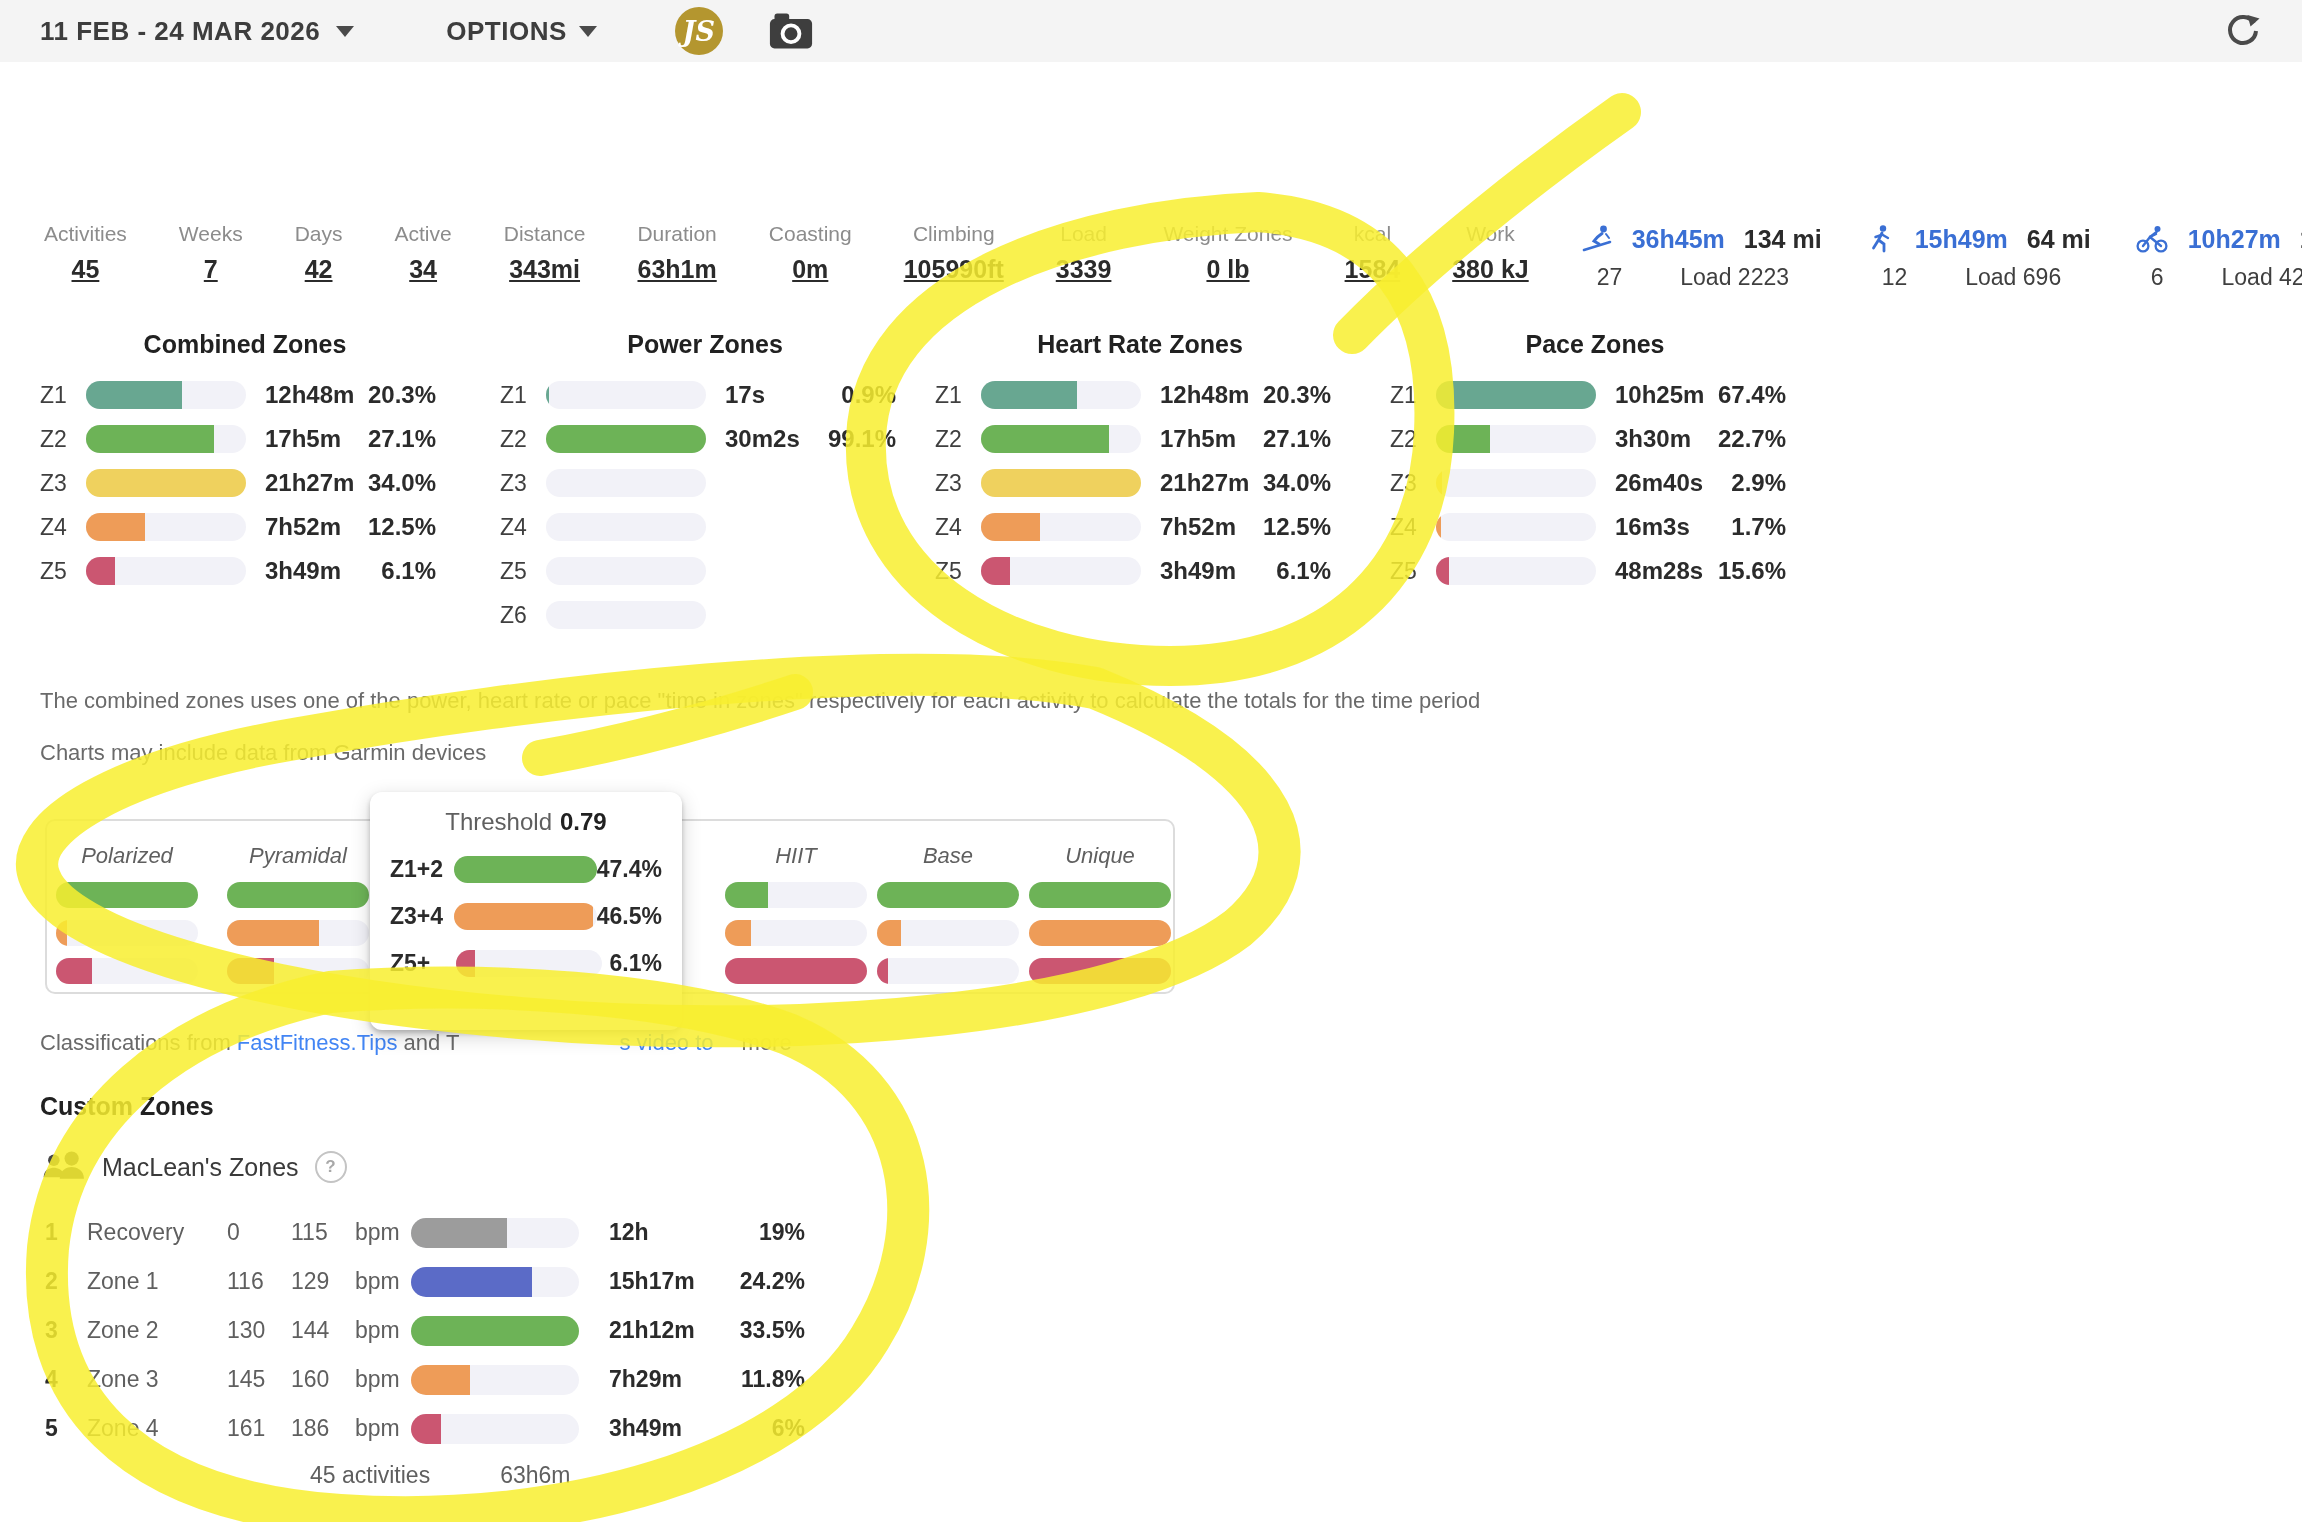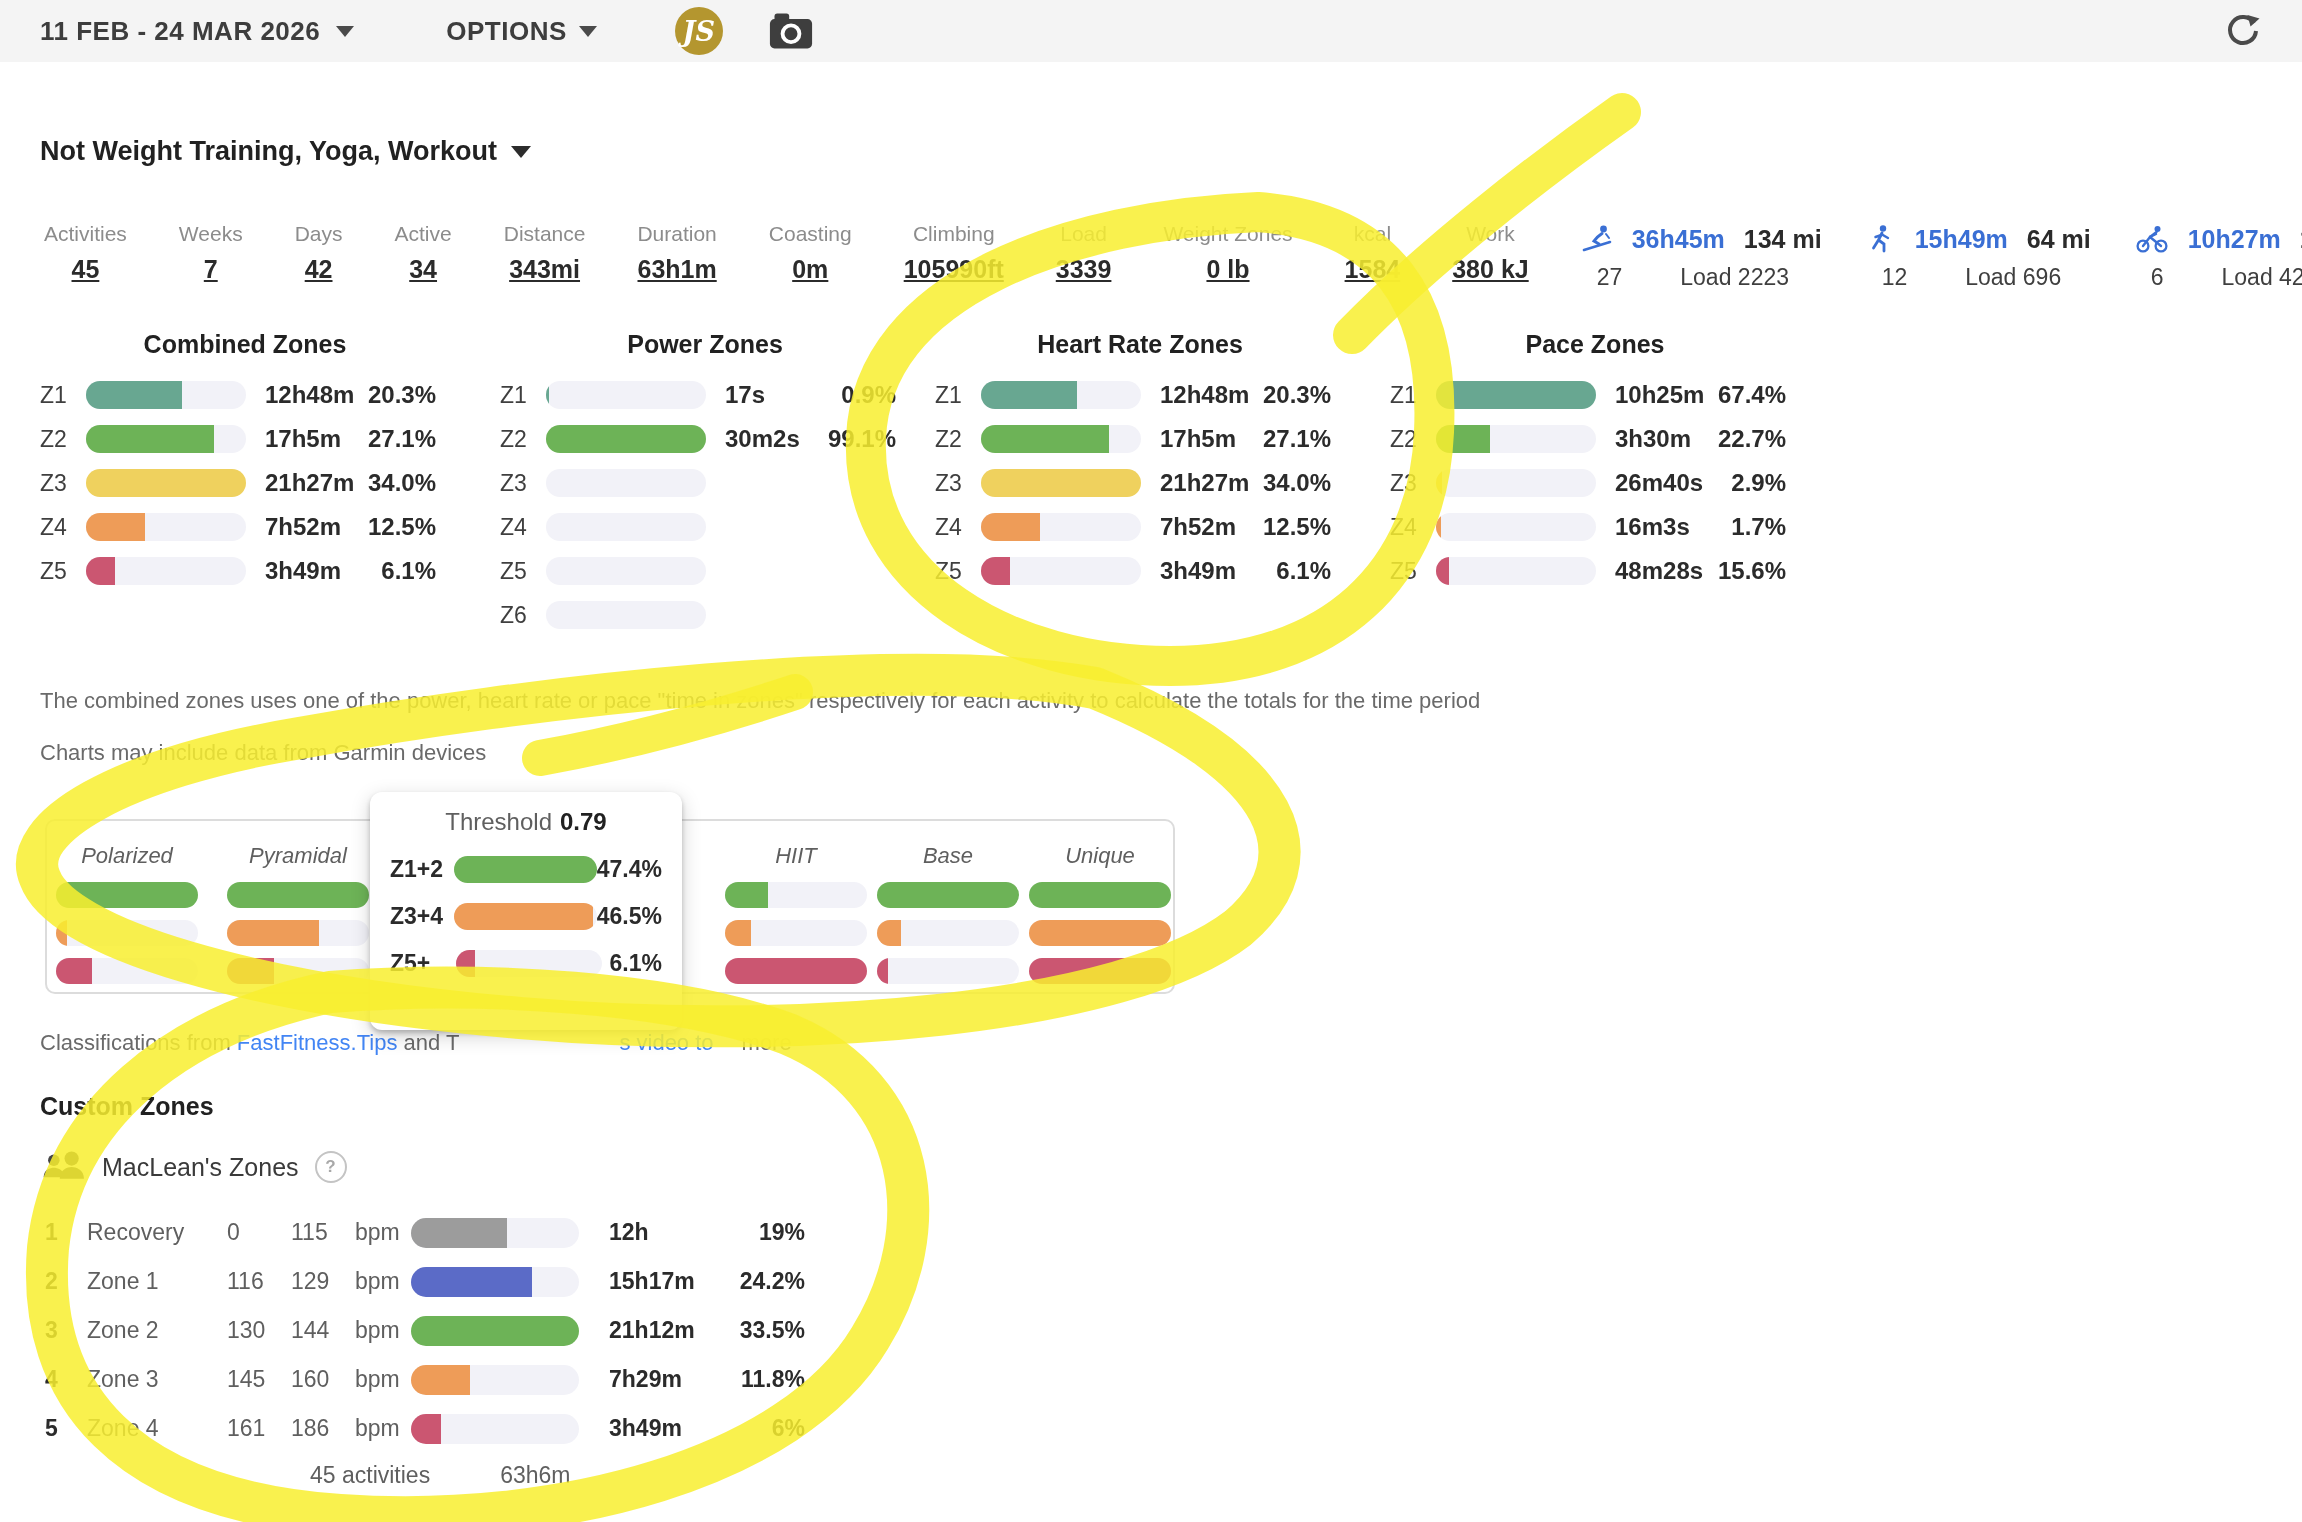--- a/index.html
+++ b/index.html
@@ -115,24 +115,20 @@
       </svg>
     </div>
     <div class="refresh">
       <svg width="38" height="38" viewBox="0 0 38 38">
         <path d="M30 11 A 13 13 0 1 0 32 19" fill="none" stroke="#4a4a4a" stroke-width="4"></path>
         <polygon points="23.5,3 35.5,6.5 26.5,14.5" fill="#4a4a4a"></polygon>
       </svg>
     </div>
   </div>
 
-  <div class="filter-title">
-    <span>Not Weight Training, Yoga, Workout</span>
-    <span class="caret"></span>
-  </div>
 
   <div class="stats">
     <div style="display:flex;">
 
         <div class="stat">
           <span class="lab">Activities</span>
           <span class="val">45</span>
         </div>
 
         <div class="stat">

